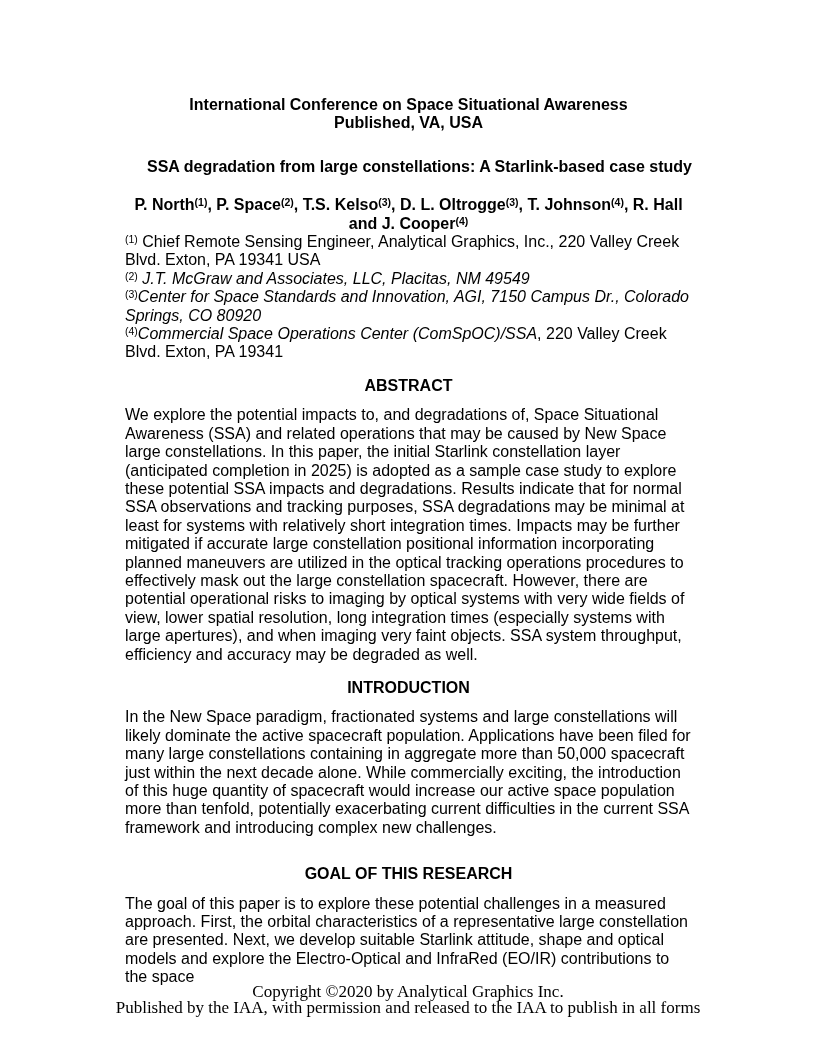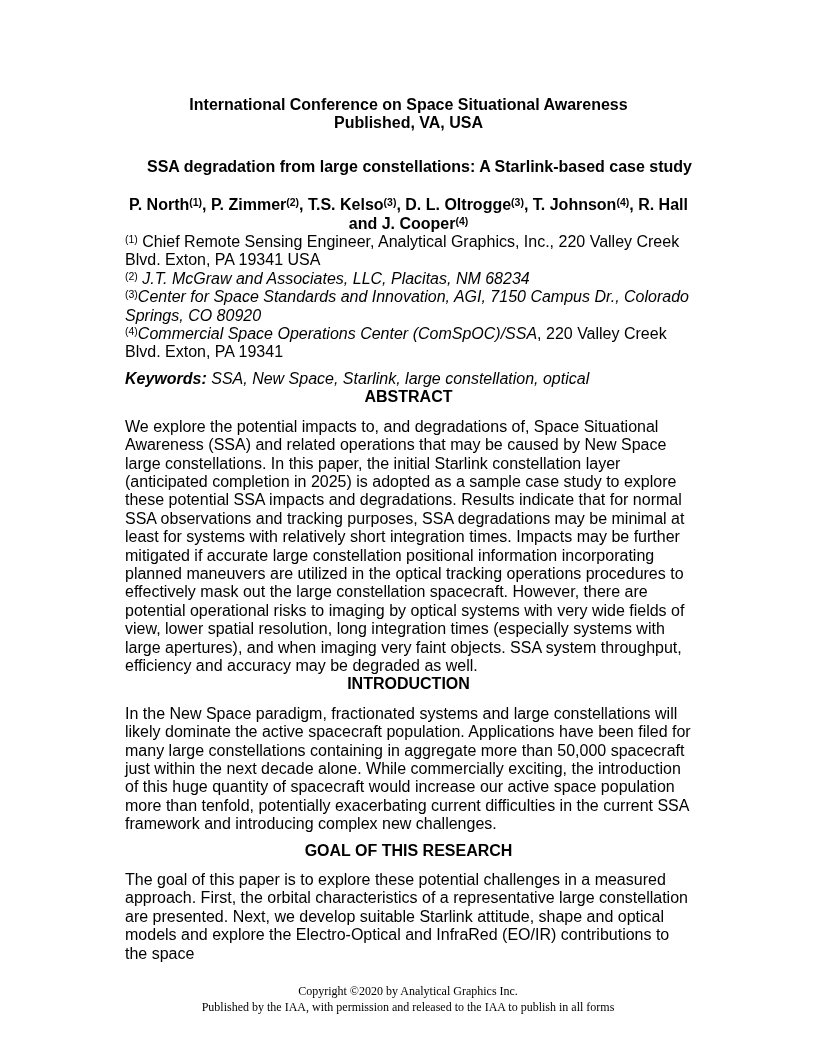--- a/index.html
+++ b/index.html
@@ -53,60 +53,60 @@
   .kw-label {
     font-weight: bold;
     font-style: italic;
   }
   .kw-text {
     font-style: italic;
   }
   .section-heading {
     text-align: center;
     font-weight: bold;
+    margin-top: 15px;
   }
-  .section-heading.goal { margin-top: 8px; }
+  .section-heading.goal { margin-top: 28px; }
   .section-body {
     margin-top: 11px;
     text-align: left;
   }
   .footer {
     position: absolute;
     left: 0;
     top: 984px;
     width: 816px;
     text-align: center;
     font-family: "Liberation Serif", "DejaVu Serif", serif;
-    font-size: 12px;
+    font-size: 17px;
     line-height: 15.5px;
   }
 </style>
 </head>
 <body>
 
 <div class="page">
   <div class="content">
 
     <div class="conf-header">
       <div>International Conference on Space Situational Awareness</div>
       <div>Published, VA, USA</div>
     </div>
 
     <div class="paper-title">SSA degradation from large constellations: A Starlink-based case study</div>
 
-    <div class="authors"><span><span>P. North</span><sup>(1)</sup></span><span><span>, P. Zimmer</span><sup>(2)</sup></span><span><span>, T.S. Kelso</span><sup>(3)</sup></span><span><span>, D. L. Oltrogge</span><sup>(3)</sup></span><span><span>, T. Johnson</span><sup>(4)</sup></span><span><span>, R. Hall and J. Cooper</span><sup>(4)</sup></span></div>
+    <div class="authors"><span><span>P. North</span><sup>(1)</sup></span><span><span>, P. Space</span><sup>(2)</sup></span><span><span>, T.S. Kelso</span><sup>(3)</sup></span><span><span>, D. L. Oltrogge</span><sup>(3)</sup></span><span><span>, T. Johnson</span><sup>(4)</sup></span><span><span>, R. Hall and J. Cooper</span><sup>(4)</sup></span></div>
 
     <div class="affiliations">
       <div><sup>(1)</sup><span class="ital"></span><span> Chief Remote Sensing Engineer, Analytical Graphics, Inc., 220 Valley Creek Blvd. Exton, PA 19341 USA</span></div>
-      <div><sup>(2)</sup><span class="ital"> J.T. McGraw and Associates, LLC, Placitas, NM 68234</span><span></span></div>
+      <div><sup>(2)</sup><span class="ital"> J.T. McGraw and Associates, LLC, Placitas, NM 49549</span><span></span></div>
       <div><sup>(3)</sup><span class="ital">Center for Space Standards and Innovation, AGI, 7150 Campus Dr., Colorado Springs, CO 80920</span><span></span></div>
       <div><sup>(4)</sup><span class="ital">Commercial Space Operations Center (ComSpOC)/SSA</span><span>, 220 Valley Creek Blvd. Exton, PA 19341</span></div>
     </div>
 
-    <div class="keywords"><span class="kw-label">Keywords:</span><span class="kw-text"> SSA, New Space, Starlink, large constellation, optical</span></div>
 
     <div class="section-heading">ABSTRACT</div>
     <div class="section-body">We explore the potential impacts to, and degradations of, Space Situational Awareness (SSA) and related operations that may be caused by New Space large constellations. In this paper, the initial Starlink constellation layer (anticipated completion in 2025) is adopted as a sample case study to explore these potential SSA impacts and degradations. Results indicate that for normal SSA observations and tracking purposes, SSA degradations may be minimal at least for systems with relatively short integration times. Impacts may be further mitigated if accurate large constellation positional information incorporating planned maneuvers are utilized in the optical tracking operations procedures to effectively mask out the large constellation spacecraft. However, there are potential operational risks to imaging by optical systems with very wide fields of view, lower spatial resolution, long integration times (especially systems with large apertures), and when imaging very faint objects. SSA system throughput, efficiency and accuracy may be degraded as well.</div>
 
     <div class="section-heading">INTRODUCTION</div>
     <div class="section-body">In the New Space paradigm, fractionated systems and large constellations will likely dominate the active spacecraft population. Applications have been filed for many large constellations containing in aggregate more than 50,000 spacecraft just within the next decade alone. While commercially exciting, the introduction of this huge quantity of spacecraft would increase our active space population more than tenfold, potentially exacerbating current difficulties in the current SSA framework and introducing complex new challenges.</div>
 
     <div class="section-heading goal">GOAL OF THIS RESEARCH</div>
     <div class="section-body">The goal of this paper is to explore these potential challenges in a measured approach. First, the orbital characteristics of a representative large constellation are presented. Next, we develop suitable Starlink attitude, shape and optical models and explore the Electro-Optical and InfraRed (EO/IR) contributions to the space</div>
 

